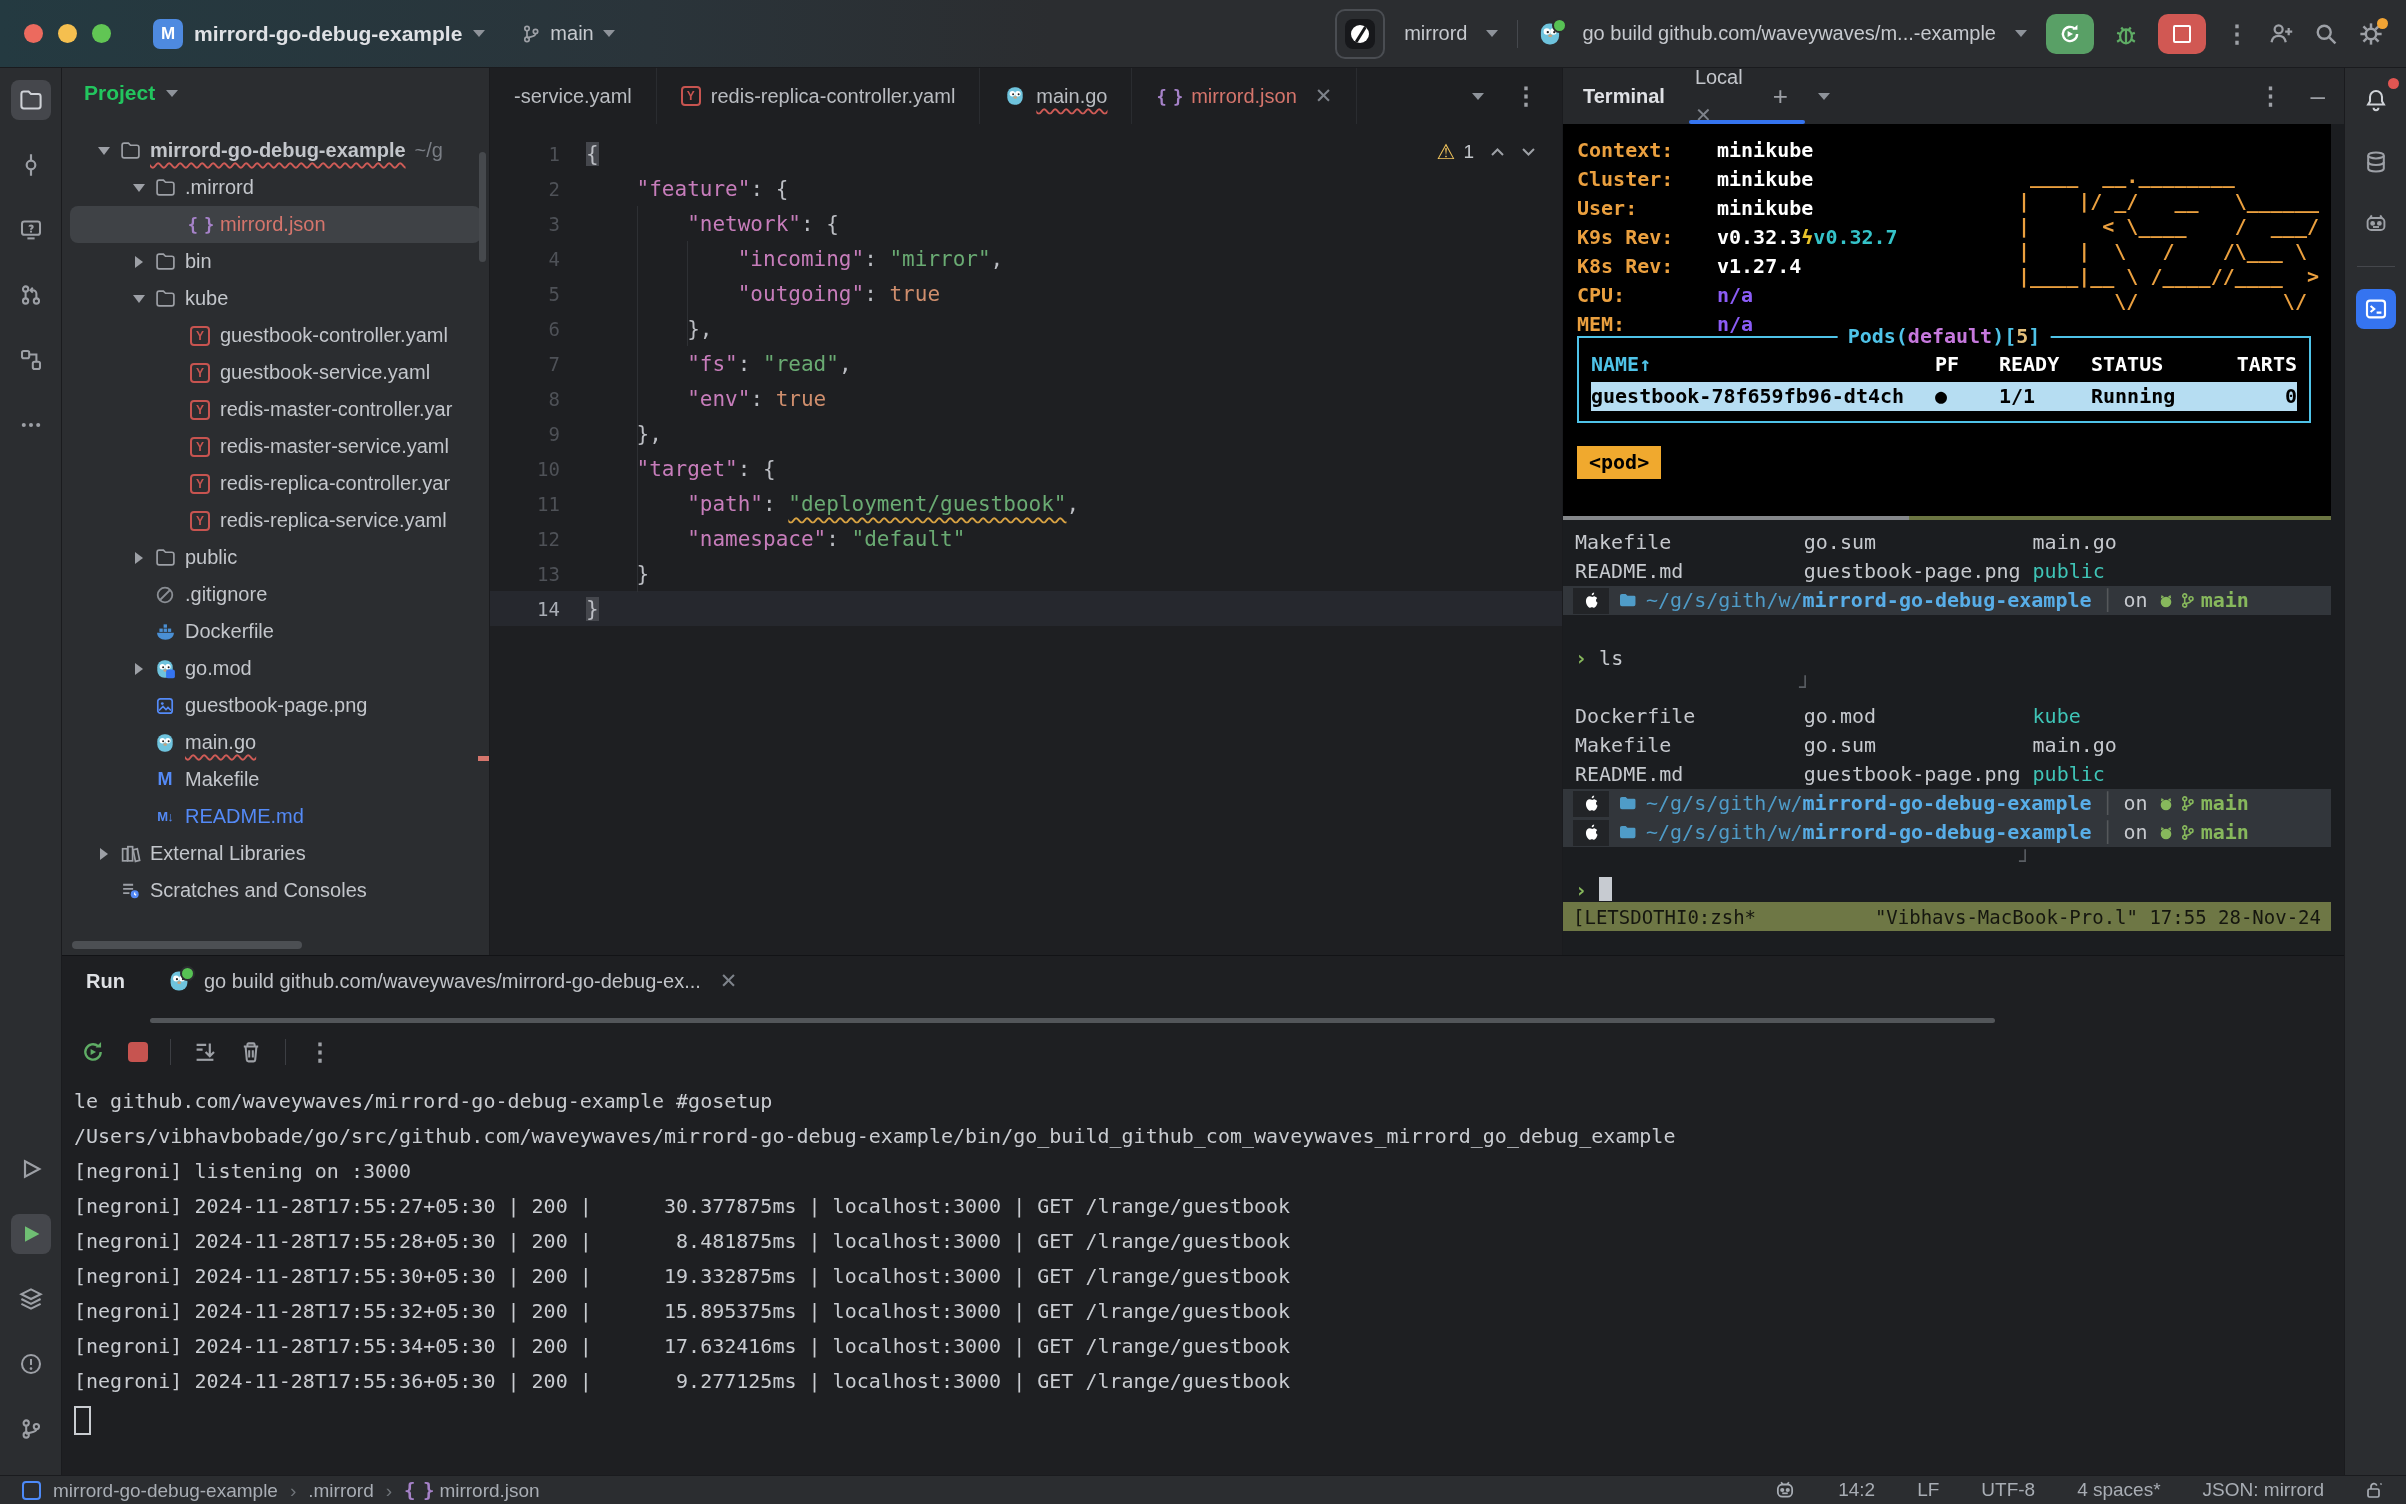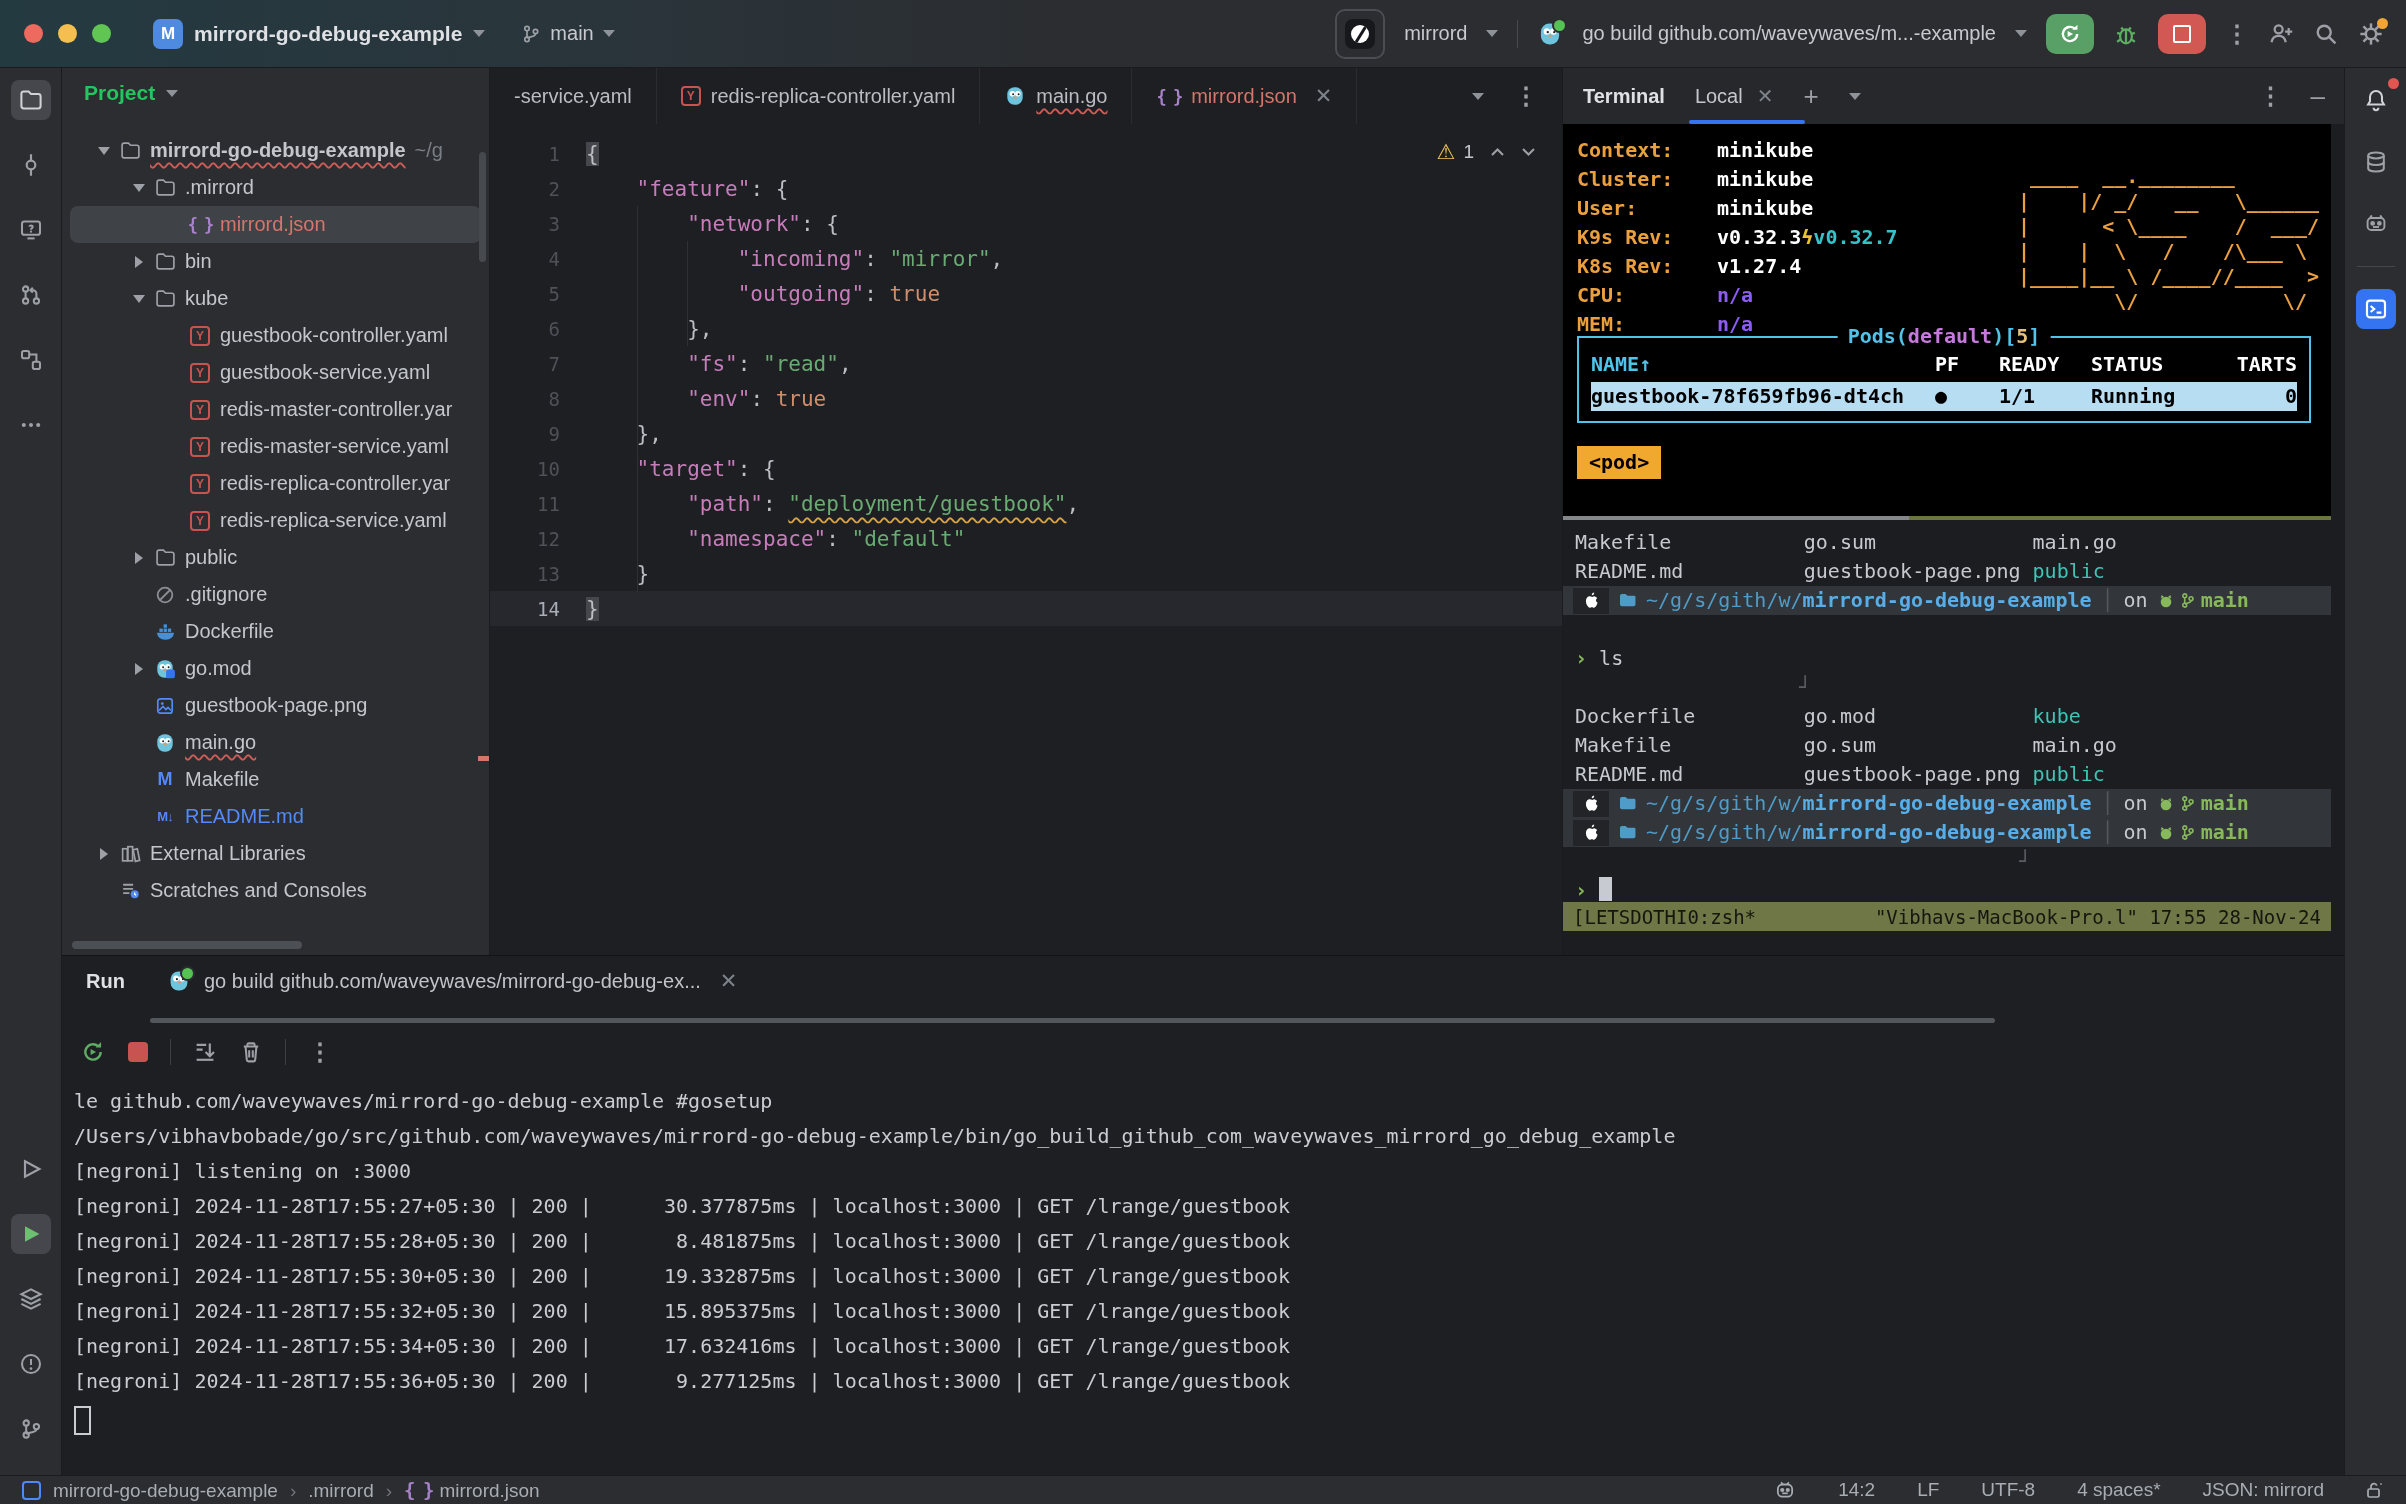--- a/index.html
+++ b/index.html
@@ -104,21 +104,21 @@
     color:#9da0a6;font-size:19px;}
   .warn-tri{color:#f2c55c;font-size:21px;}
   .warn-n{color:#c3c6cb;margin-left:-8px;}
 
   
   #terminal{position:absolute;left:1562px;top:68px;width:783px;height:887px;background:#1b1d20;
     border-left:1px solid #1a1b1e;box-sizing:border-box;}
   .thead{height:56px;display:flex;align-items:center;padding:0 20px;gap:30px;background:#26282b;
     position:relative;font-size:20px;}
   .tl-title{font-weight:bold;color:#dfe1e5;}
-  .ttab{color:#c3c6cb;display:flex;gap:14px;align-items:flex-end;}
+  .ttab{color:#c3c6cb;display:flex;gap:14px;align-items:flex-start;flex-direction:column;}
   .ttab .close{color:#7e838b;font-size:20px;}
   .tplus{color:#9da0a6;font-size:26px;line-height:1;}
   .tind{position:absolute;left:126px;bottom:0;width:116px;height:4px;background:#3574f0;border-radius:2px;}
   .thead-right{margin-left:auto;display:flex;gap:28px;color:#9da0a6;align-items:center;font-size:22px;}
   .k9s{position:absolute;left:0;top:56px;width:768px;height:392px;background:#000;
     padding:12px 14px;box-sizing:border-box;font-family:"DejaVu Sans Mono",monospace;
     font-weight:bold;font-size:20px;line-height:29px;}
   .ki{display:flex;}
   .ki .kl{width:140px;color:#eba03f;flex:none;}
   .kw{color:#fff;}.kteal{color:#35c3c9;}.kyel{color:#e8c32a;}.kna{color:#8b5cf6;}

